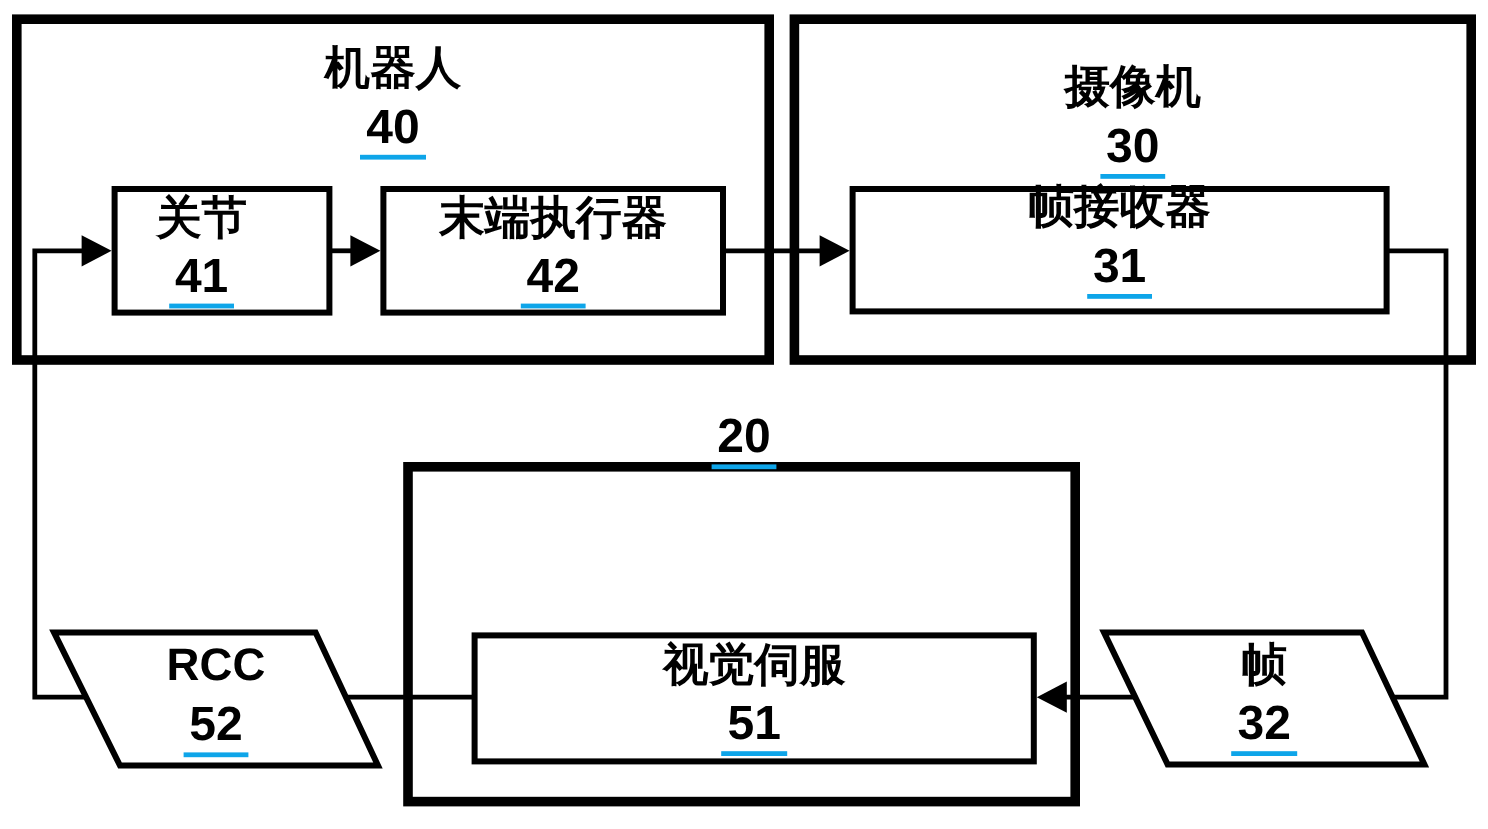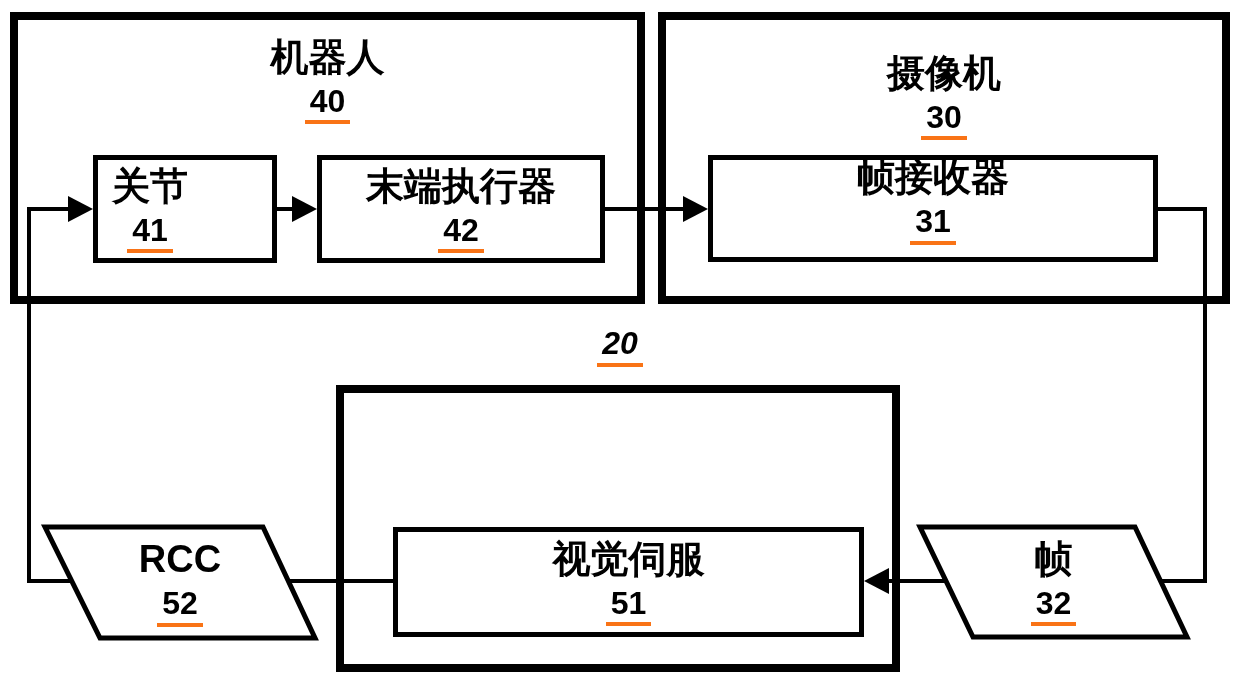--- a/index.html
+++ b/index.html
@@ -24,24 +24,24 @@
     text-align: center;
   }
   .stack.vcenter { justify-content: center; }
   .title {
     font-size: 38px;
     font-weight: 600;
     line-height: 1.15;
     white-space: nowrap;
   }
   .num {
-    font-size: 32px;
+    font-size: 40px;
     font-weight: 600;
     line-height: 1.05;
-    border-bottom: 4px solid #f97316;
+    border-bottom: 4px solid #0ea5e9;
     padding: 0 5px 2px 5px;
     margin-top: 5px;
     white-space: nowrap;
   }
 </style>
 </head>
 <body>
 
 <div class="canvas">
 
@@ -78,37 +78,37 @@
   <div class="stack" style="left:10px; top:36px; width:635px;">
     <div class="title">机器人</div>
     <div class="num">40</div>
   </div>
 
   <div class="stack" style="left:658px; top:36px; width:572px;margin-top:16px;">
     <div class="title">摄像机</div>
     <div class="num">30</div>
   </div>
 
-  <div class="stack vcenter" style="left:77px; top:155px; width:146px; height:108px;">
+  <div class="stack vcenter" style="left:95px; top:155px; width:146px; height:108px;">
     <div class="title">关节</div>
     <div class="num">41</div>
   </div>
 
   <div class="stack vcenter" style="left:317px; top:155px; width:288px; height:108px;">
     <div class="title">末端执行器</div>
     <div class="num">42</div>
   </div>
 
   <div class="stack vcenter" style="left:708px; top:155px; width:450px; height:91px;">
     <div class="title">帧接收器</div>
     <div class="num">31</div>
   </div>
 
   <div class="stack" style="left:540px; top:327px; width:160px;">
-    <div class="num" style="margin-top:0;font-style:italic;">20</div>
+    <div class="num" style="margin-top:16px;">20</div>
   </div>
 
 
   <div class="stack vcenter" style="left:393px; top:527px; width:471px; height:110px;">
     <div class="title">视觉伺服</div>
     <div class="num">51</div>
   </div>
 
   <div class="stack vcenter" style="left:45px; top:527px; width:270px; height:111px;">
     <div class="title">RCC</div>

